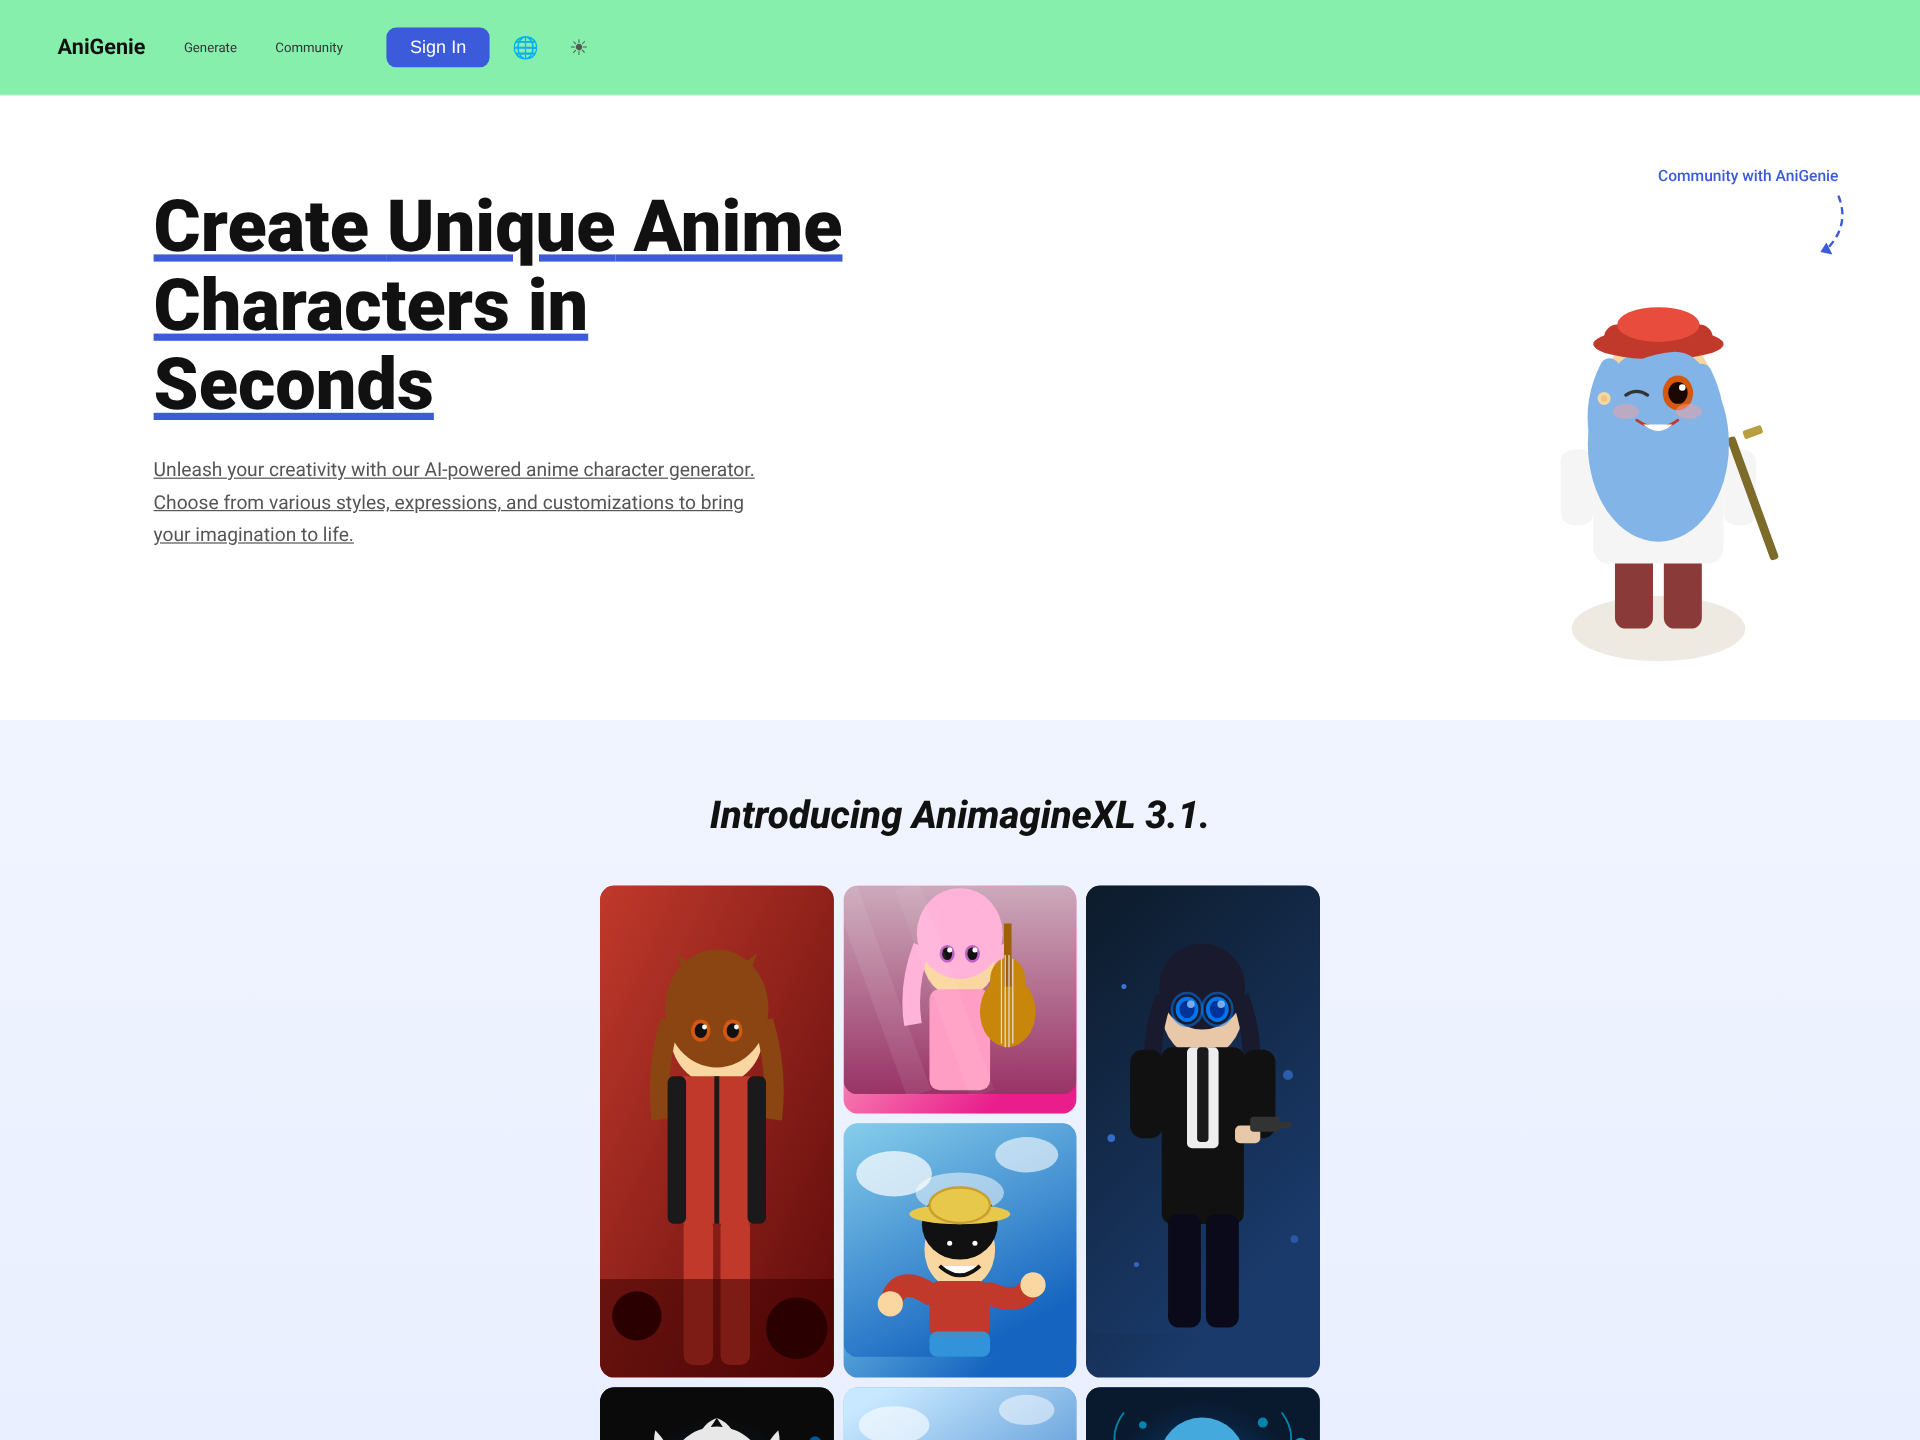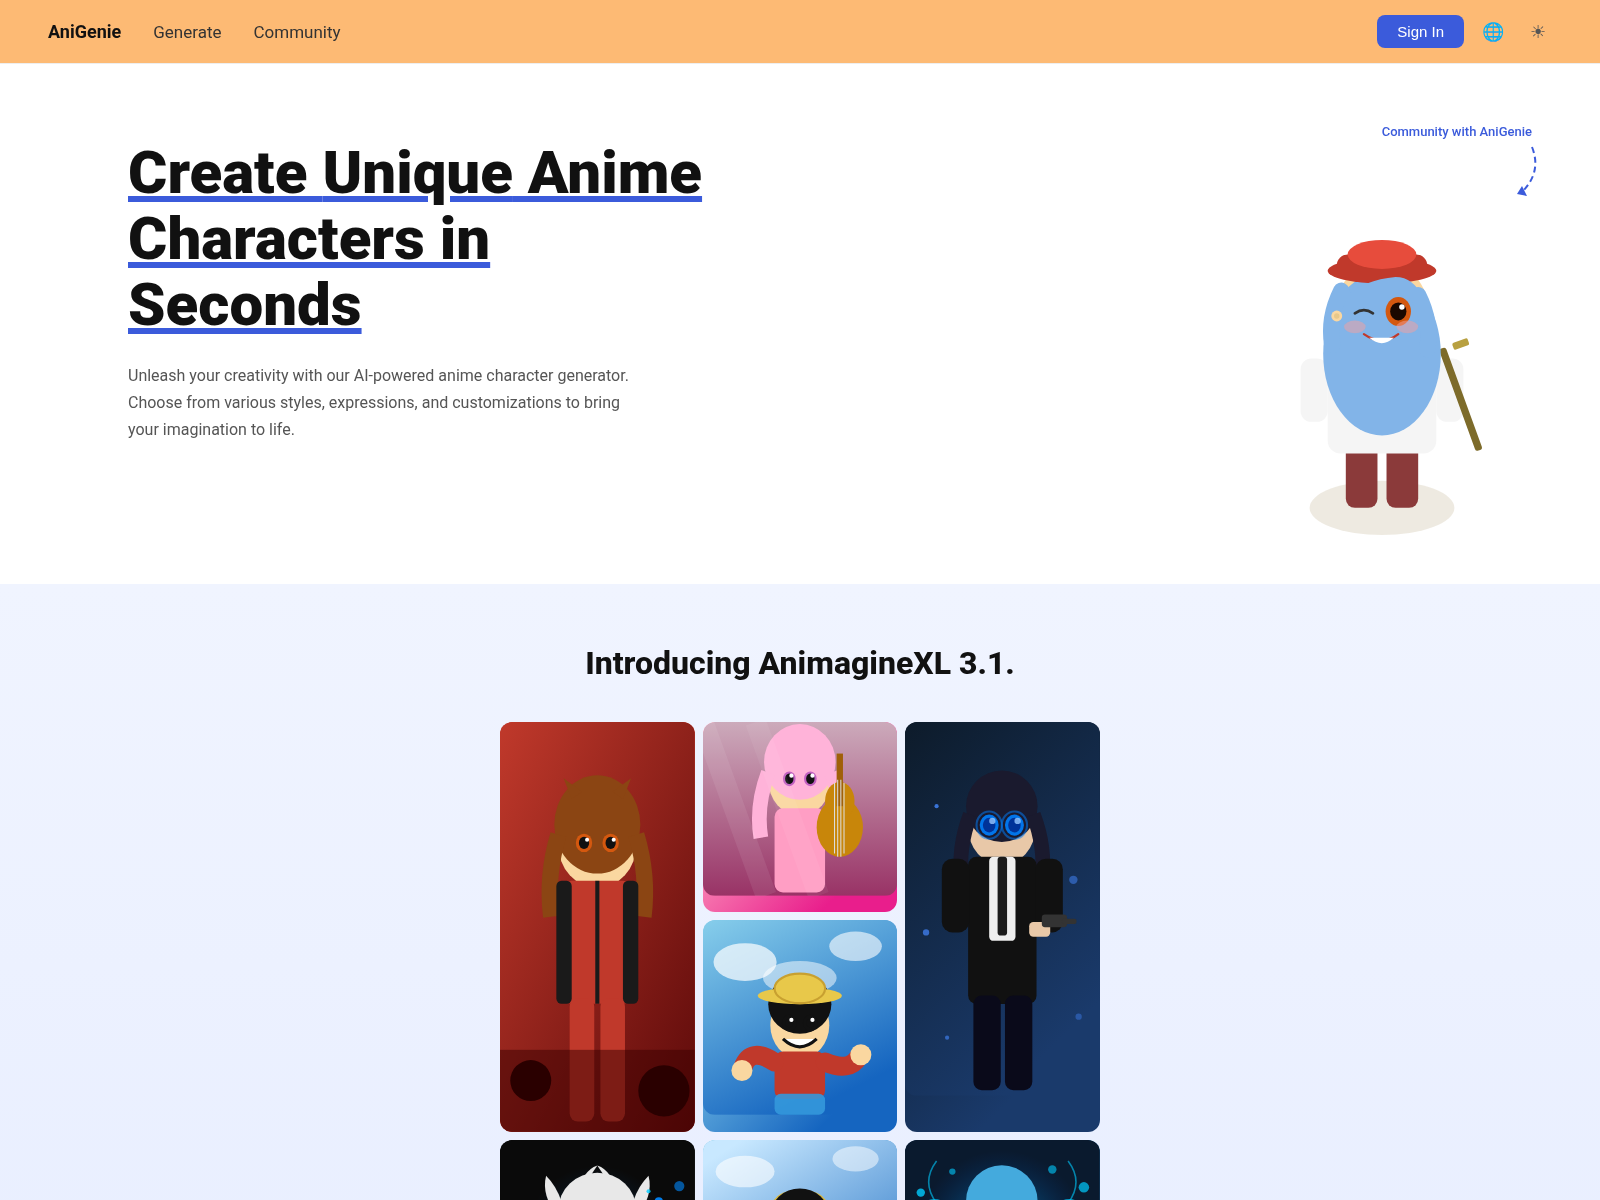--- a/index.html
+++ b/index.html
@@ -1,47 +1,47 @@
 <!DOCTYPE html>
 <html><head>
   <meta charset="utf-8">
   <style>
     * { box-sizing: border-box; margin: 0; padding: 0; }
     body { font-family: -apple-system, BlinkMacSystemFont, 'Segoe UI', Roboto, sans-serif; background: #fff; color: #111; overflow-x: hidden; }
 
     
     nav {
-      display: flex; align-items: center; justify-content: space-between;
-      padding: 0 48px; height: 64px; border-bottom: 1px solid #eee;
-      position: sticky; top: 0; background: #fdba74; z-index: 100;
+      display: flex; align-items: center; 
+      padding: 0 48px; height: 80px; border-bottom: 1px solid #eee;
+      position: sticky; top: 0; background: #86efac; z-index: 100;
     }
     .nav-left { display: flex; align-items: center; gap: 32px; }
     .nav-logo { font-weight: 700; font-size: 18px; color: #111; cursor: pointer; }
-    .nav-link { font-size: 17px; color: #333; cursor: pointer; text-decoration: none; }
+    .nav-link { font-size: 11px; color: #333; cursor: pointer; text-decoration: none; }
     .nav-right { display: flex; align-items: center; gap: 16px; padding-left: 36px; }
     .btn-signin {
       background: #3b5bdb; color: #fff; border: none; border-radius: 8px;
       padding: 8px 20px; font-size: 15px; font-weight: 500; cursor: pointer;
     }
     .nav-icon { width: 28px; height: 28px; display: flex; align-items: center; justify-content: center; cursor: pointer; color: #555; font-size: 18px; }
 
     
     .hero {
       display: flex; align-items: flex-start; justify-content: space-between;
       padding: 60px 48px 40px 128px; min-height: 480px; position: relative; overflow: hidden;
     }
     .hero-left { max-width: 600px; padding-top: 16px; }
     .hero-badge {
       display: inline-block; background: #3b5bdb; color: #fff;
       border-radius: 20px; padding: 6px 18px; font-size: 14px; font-weight: 600;
       margin-bottom: 28px;
     }
     .hero-title { font-size: 60px; font-weight: 900; line-height: 1.1; margin-bottom: 24px; }
     .hero-title span { text-decoration: underline; text-decoration-color: #3b5bdb; }
-    .hero-subtitle { font-size: 16px; color: #555; line-height: 1.7; max-width: 520px; margin-bottom: 36px; }
+    .hero-subtitle { font-size: 16px; color: #555; line-height: 1.7; max-width: 520px; margin-bottom: 36px; text-decoration: underline; }
     .btn-cta {
       background: #3b5bdb; color: #fff; border: none; border-radius: 8px;
       padding: 12px 24px; font-size: 16px; font-weight: 600; cursor: pointer;
     }
 
     
     .hero-right {
       position: relative; flex-shrink: 0; width: 320px; height: 420px;
     }
     .generated-label {
@@ -54,21 +54,21 @@
     }
 
     
     .char-svg { width: 100%; height: 100%; }
 
     
     .section2 {
       background: linear-gradient(180deg, #f0f4ff 0%, #e8eeff 100%);
       padding: 60px 48px 0; text-align: center;
     }
-    .section2-title { font-size: 32px; font-weight: 800; margin-bottom: 40px; color: #111; }
+    .section2-title { font-size: 32px; font-weight: 800; margin-bottom: 40px; color: #111; font-style: italic; }
     .gallery-grid {
       display: grid;
       grid-template-columns: repeat(3, 1fr);
       grid-template-rows: auto auto;
       gap: 8px;
       max-width: 600px;
       margin: 0 auto;
     }
     .gallery-item {
       border-radius: 12px; overflow: hidden; background: #ccc;

